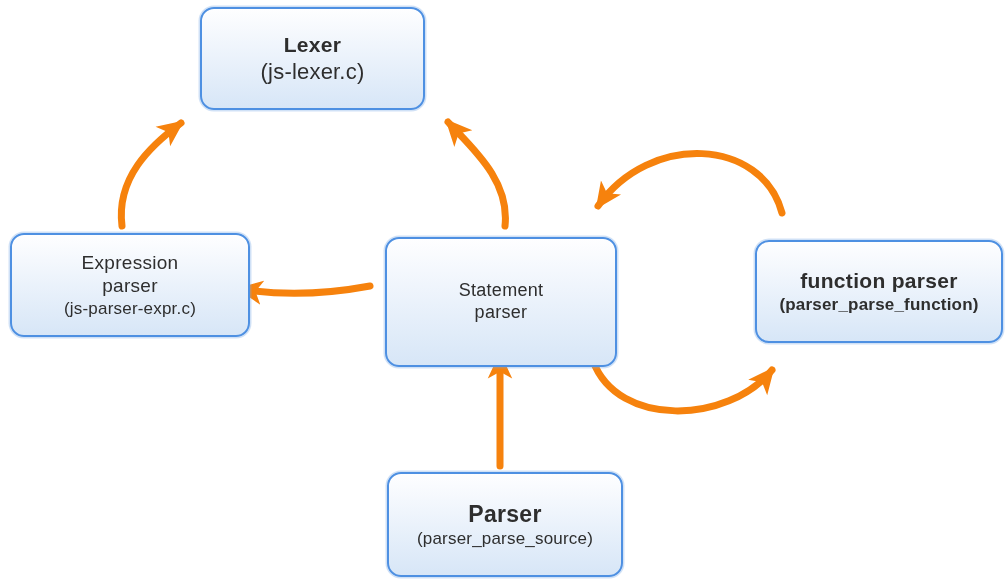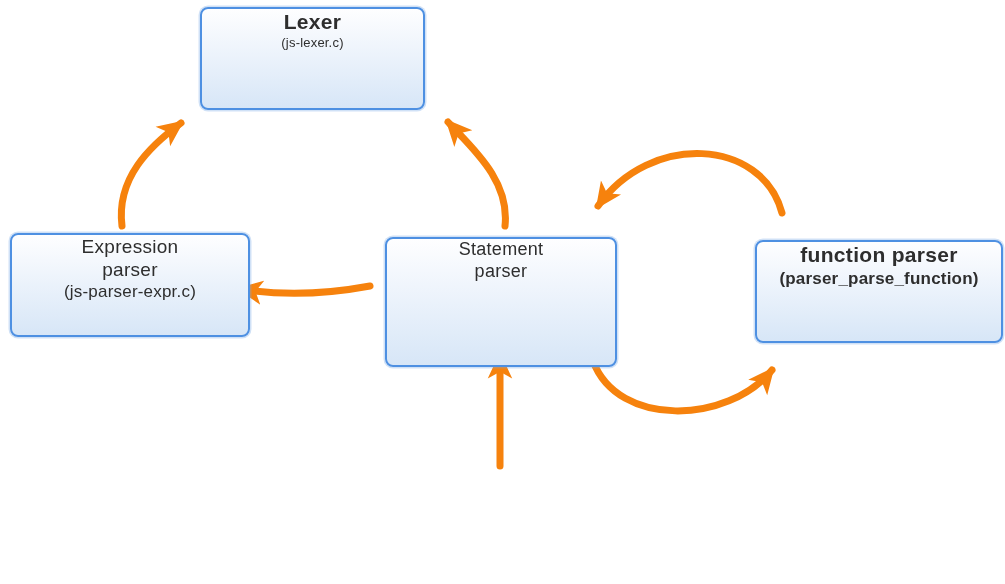--- a/index.html
+++ b/index.html
@@ -29,35 +29,36 @@
     stroke: var(--arrow);
     stroke-width: 7;
     fill: none;
     stroke-linecap: round;
   }
   .edge-head { fill: var(--arrow); }
   .node {
     position: absolute;
     box-sizing: border-box;
     border: 2px solid var(--box-border);
-    border-radius: 8px;
+    border-radius: 14px;
     background: linear-gradient(180deg, var(--box-fill-top) 0%, var(--box-fill-bottom) 100%);
     box-shadow: 0 0 0 1.5px rgba(120, 170, 230, 0.35);
     display: flex;
     flex-direction: column;
     align-items: center;
+    justify-content: center;
     text-align: center;
     color: var(--text);
   }
   .node-title { line-height: 1.22; letter-spacing: 0.3px; }
   .node-subtitle { line-height: 1.25; letter-spacing: 0.2px; }
 
   .node-lexer { left: 200px; top: 7px; width: 225px; height: 103px; }
   .node-lexer .node-title { font-size: 21px; font-weight: 700; }
-  .node-lexer .node-subtitle { font-size: 13px; }
+  .node-lexer .node-subtitle { font-size: 22px; }
 
   .node-expression { left: 10px; top: 233px; width: 240px; height: 104px; }
   .node-expression .node-title { font-size: 19px; max-width: 130px; }
   .node-expression .node-subtitle { font-size: 17px; }
 
   .node-statement { left: 385px; top: 237px; width: 232px; height: 130px; }
   .node-statement .node-title { font-size: 18px; max-width: 120px; }
   .node-statement .node-subtitle { font-size: 17px; }
 
   .node-function { left: 755px; top: 240px; width: 248px; height: 103px; }
@@ -99,14 +100,18 @@
 
   <div class="node node-statement">
     <div class="node-title">Statement parser</div>
   </div>
 
   <div class="node node-function">
     <div class="node-title">function parser</div>
     <div class="node-subtitle">(parser_parse_function)</div>
   </div>
 
+  <div class="node node-parser">
+    <div class="node-title">Parser</div>
+    <div class="node-subtitle">(parser_parse_source)</div>
+  </div>
 
 </div>
 
 </body></html>

